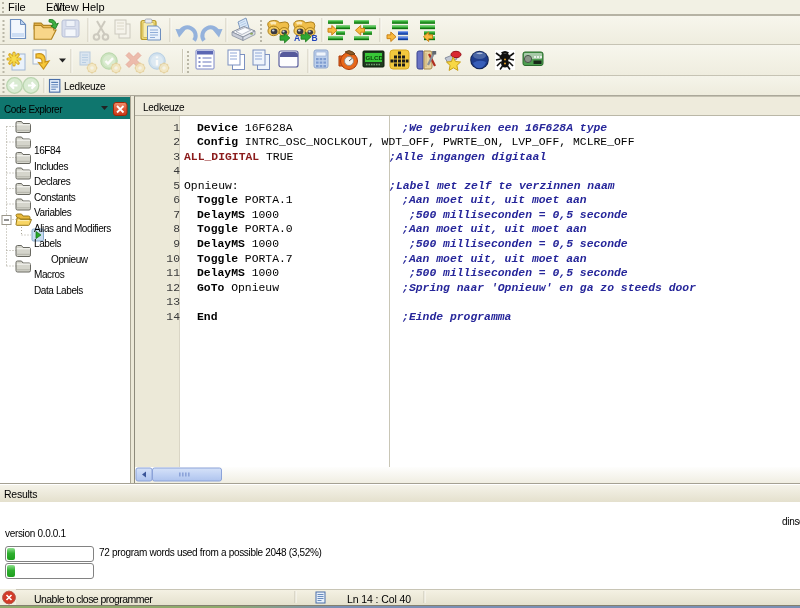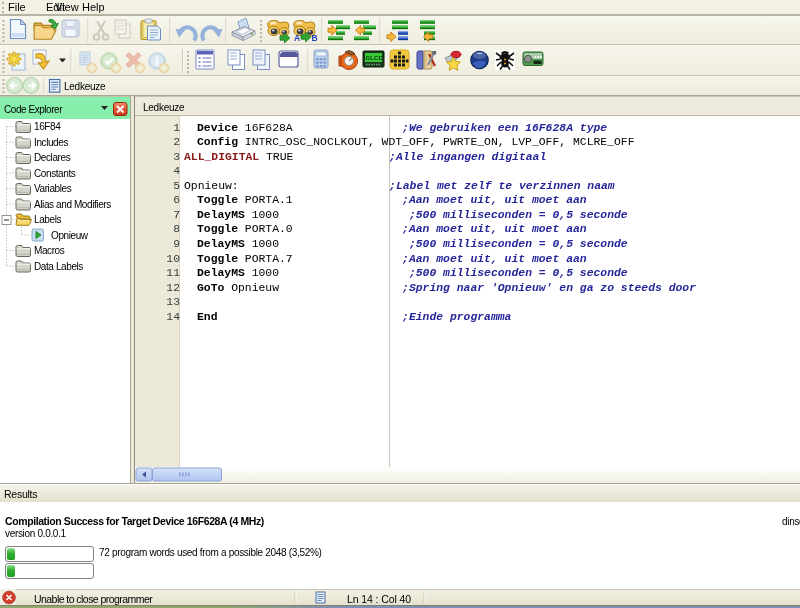--- a/index.html
+++ b/index.html
@@ -9,21 +9,21 @@
 #menubar .mi{position:absolute;top:1px;}
 #mbline{left:0;top:14px;width:800px;height:2px;background:#B6B3A4;}
 #tb1{left:0;top:16px;width:800px;height:28px;background:linear-gradient(#F7F6ED,#EFEDDF);}
 #tb1line{left:0;top:44px;width:800px;height:1px;background:#C6C3B4;}
 #tb2{left:0;top:45px;width:800px;height:30px;background:linear-gradient(#F7F6ED,#EFEDDF);}
 #tb2line{left:0;top:75px;width:800px;height:1px;background:#C6C3B4;}
 #navbar{left:0;top:76px;width:800px;height:19px;background:linear-gradient(#F5F4EA,#EEECDD);}
 #navline{left:0;top:95px;width:800px;height:1px;background:#ABA89A;}
 .grip{width:2px;border-left:2px dotted #B9B6A6;}
 
-#lphead{left:0;top:96px;width:130px;height:23px;background:#86efac;border-top:1px solid #C5C2B2;box-sizing:border-box;}
+#lphead{left:0;top:96px;width:130px;height:23px;background:#0f766e;border-top:1px solid #C5C2B2;box-sizing:border-box;}
 #lphead .t{position:absolute;left:4px;top:7px;font-size:10px;letter-spacing:-0.45px;color:#000;}
 #lptree{left:0;top:119px;width:130px;height:364px;background:#fff;}
 #lpborder{left:130px;top:96px;width:1px;height:387px;background:#A9A594;}
 #splitter{left:131px;top:96px;width:3px;height:387px;background:#ECE9D8;}
 #edborder{left:134px;top:96px;width:1px;height:387px;background:#8D8A7B;}
 
 #edhead{left:135px;top:96px;width:665px;height:20px;background:#EEEBDC;border-top:1px solid #C5C2B2;box-sizing:border-box;}
 #edhead .t{position:absolute;left:8px;top:5px;font-size:10px;letter-spacing:-0.25px;color:#000;}
 #edheadline{left:135px;top:115px;width:665px;height:1px;background:#BAB7A7;}
 #edwhite{left:135px;top:116px;width:665px;height:351px;background:#fff;}
@@ -39,21 +39,21 @@
 #hscroll{left:135px;top:467px;width:665px;height:15px;background:linear-gradient(#FEFEFD,#F1EFE4);}
 
 #resline1{left:0;top:483px;width:800px;height:1px;background:#A5A193;}
 #resline2{left:0;top:484px;width:800px;height:1px;background:#FFFFFF;}
 #reshead{left:0;top:485px;width:800px;height:18px;background:linear-gradient(#F5F3E9,#E4E0CD);border-bottom:1px solid #D0CCBA;box-sizing:border-box;}
 #reshead .t{position:absolute;left:4px;top:3px;font-size:10.5px;letter-spacing:-0.25px;color:#000;}
 #resbody{left:0;top:502px;width:800px;height:87px;background:#fff;font-size:10px;letter-spacing:-0.32px;color:#000;}
 
 #statusbar{left:16px;top:589px;width:800px;height:16px;background:linear-gradient(#F4F1E3,#E5E1CE);border-top:1px solid #C8C5B5;box-sizing:border-box;padding-left:24px;}
 #bottomstrip{left:0;top:605px;width:800px;height:3px;background:linear-gradient(to right,#8FA96B 0%,#8FA96B 28%,#7A8FB4 42%,#7A8FB4 100%);border-top:1px solid #83806F;box-sizing:border-box;}
-.treeitem{position:absolute;font-size:10px;letter-spacing:-0.4px;color:#000;padding-top:1px;}
+.treeitem{position:absolute;font-size:10px;letter-spacing:-0.4px;color:#000;padding-top:1px;margin-top:24px;}
 .sbtext{position:absolute;font-size:10.5px;letter-spacing:-0.55px;color:#000;top:2.5px;}
 </style>
 </head>
 <body>
 <div id="menubar" class="abs">
   <div class="abs grip" style="left:2px;top:2px;height:11px;"></div>
   <span class="mi" style="left:8px;">File</span>
   <span class="mi" style="left:29px;padding-left:17px;">Edit</span>
   <span class="mi" style="left:55px;">View</span>
   <span class="mi" style="left:82px;">Help</span>
@@ -581,21 +581,20 @@
       <rect x="50" y="5.5" width="1.6" height="4"></rect>
       <rect x="53" y="5.5" width="1.6" height="4"></rect>
     </g>
   </svg>
 <div id="resline1" class="abs"></div>
 <div id="resline2" class="abs"></div>
 <div id="reshead" class="abs">
     <span class="t">Results</span>
   </div>
 <div id="resbody" class="abs">
-  <div class="abs" style="left:5px;top:13px;font-weight:bold;font-size:10.5px;letter-spacing:-0.4px;">Compilation Success for Target Device 16F628A (4 MHz)</div>
   <div class="abs" style="left:782px;top:14px;white-space:nowrap;">dinsd</div>
   <div class="abs" style="left:5px;top:26px;">version 0.0.0.1</div>
   <div class="abs" style="left:5px;top:44px;width:87px;height:14px;border:1px solid #828282;border-radius:3px;background:#fff;">
      <div class="abs" style="left:1px;top:1px;width:8px;height:12px;background:linear-gradient(#8FE08F,#2FAF2F 45%,#1E9E1E);border-radius:2px;"></div>
   </div>
   <div class="abs" style="left:99px;top:45px;">72 program words used from a possible 2048 (3,52%)</div>
   <div class="abs" style="left:5px;top:61px;width:87px;height:14px;border:1px solid #828282;border-radius:3px;background:#fff;">
      <div class="abs" style="left:1px;top:1px;width:8px;height:12px;background:linear-gradient(#8FE08F,#2FAF2F 45%,#1E9E1E);border-radius:2px;"></div>
   </div>
 </div>

